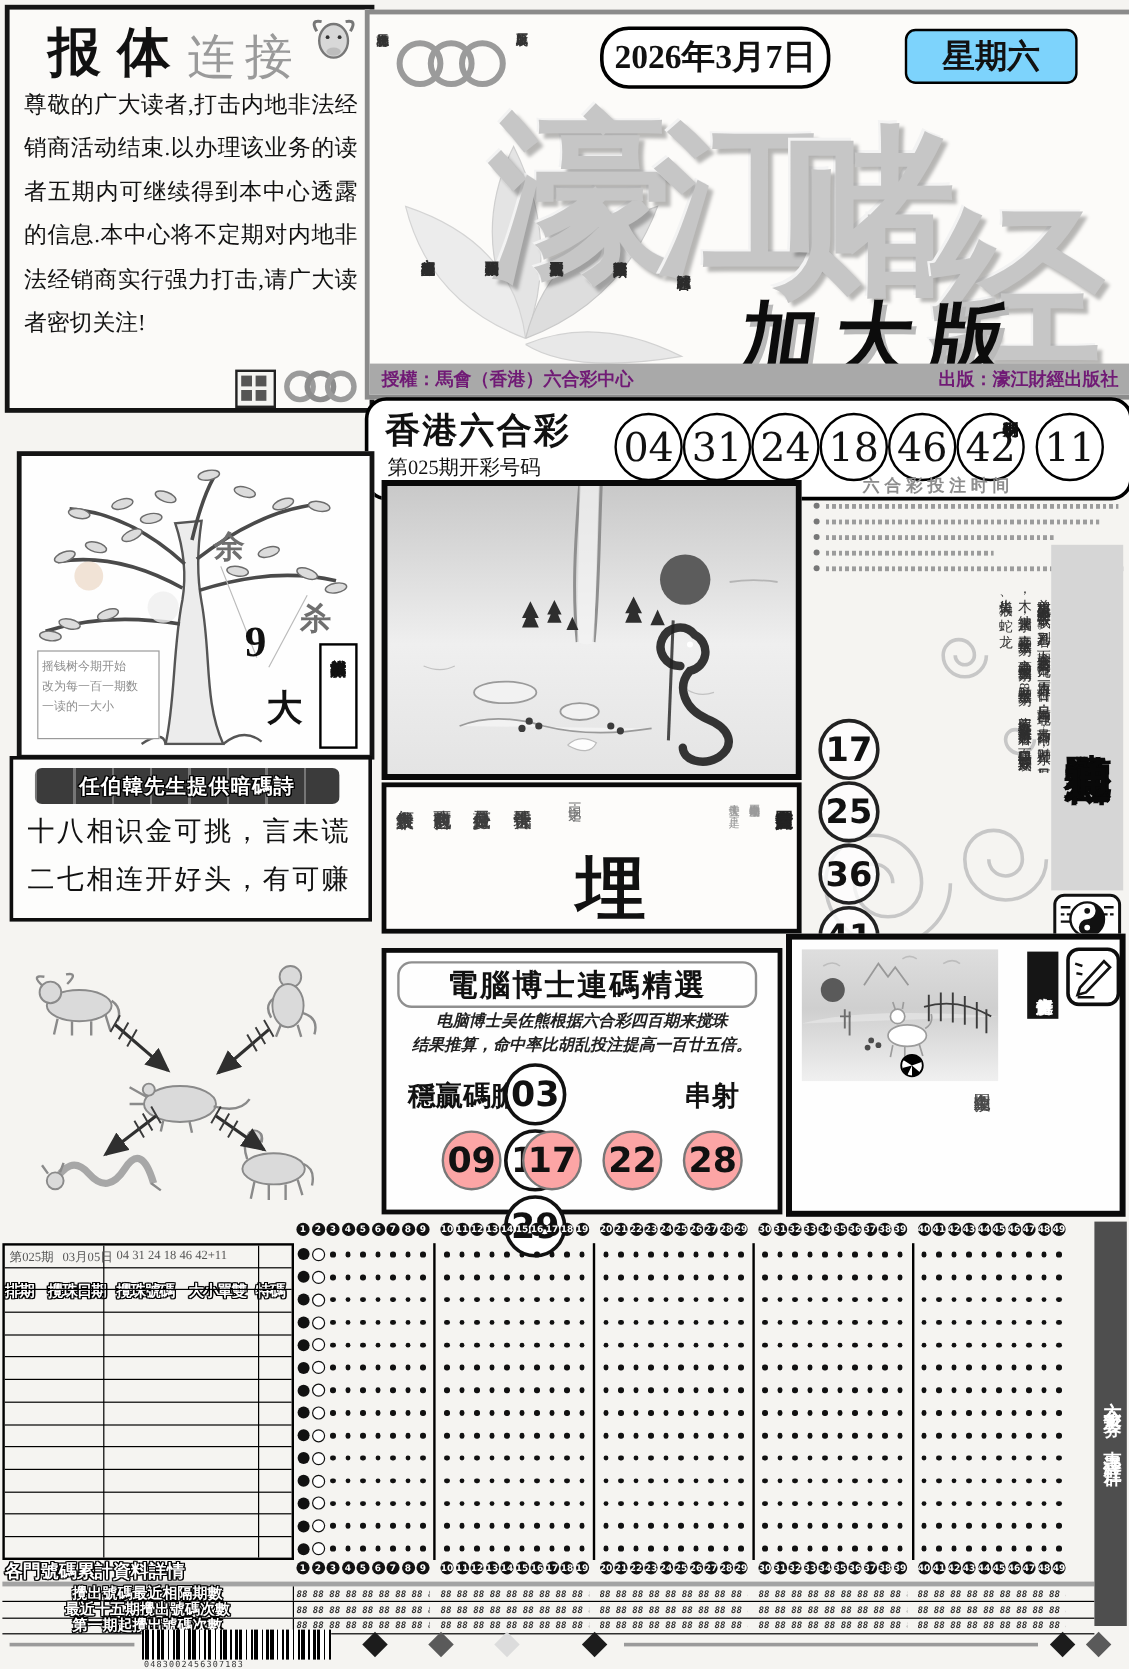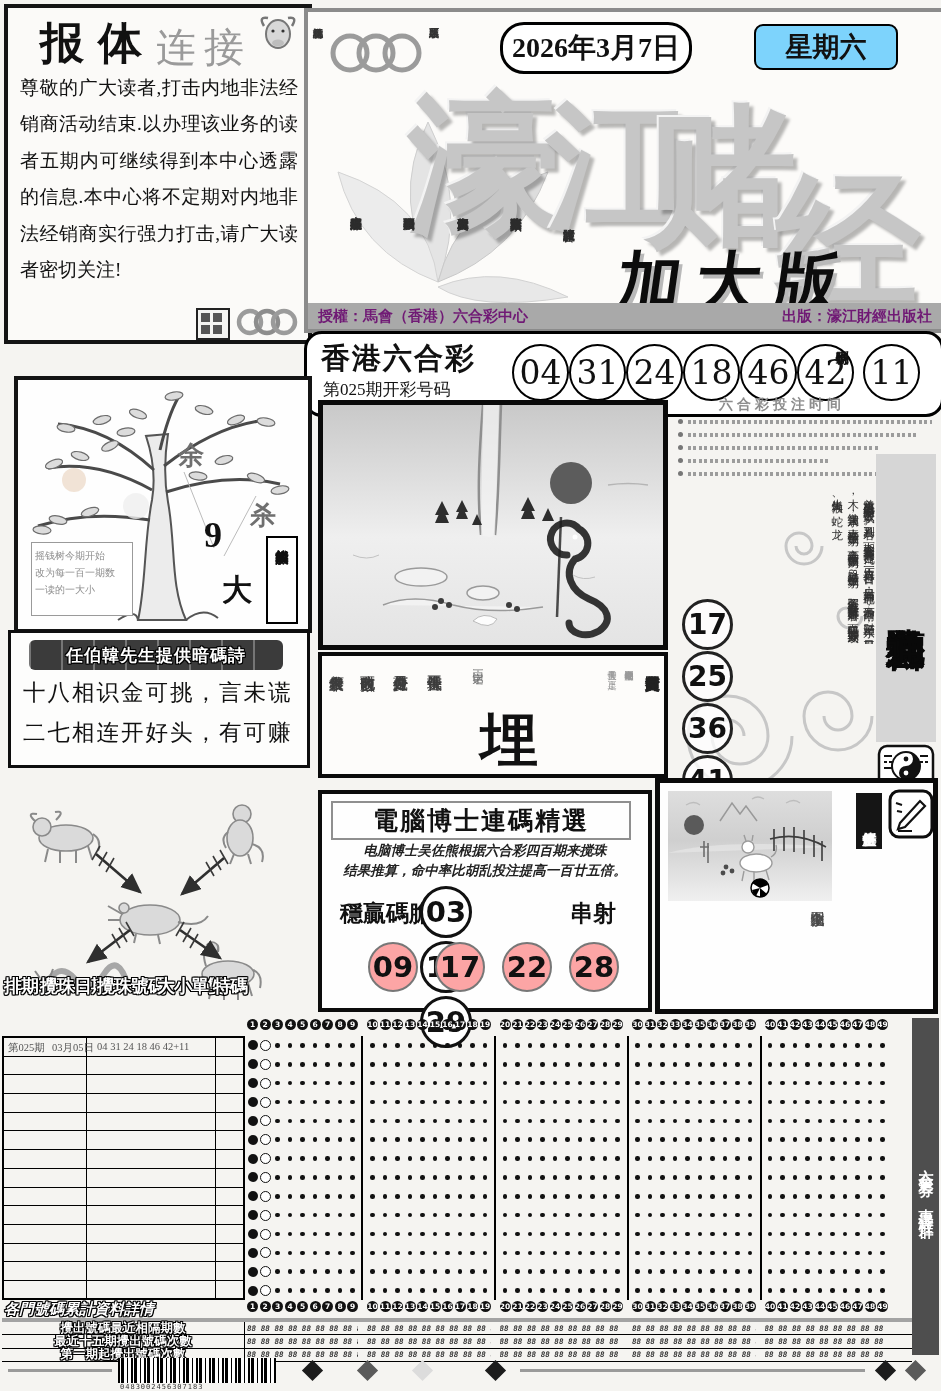--- a/index.html
+++ b/index.html
@@ -71,62 +71,62 @@
            align-items:center;justify-content:center;}
   #banner9 span{writing-mode:vertical-rl;text-orientation:upright;font-size:39px;font-weight:900;color:#090909;line-height:1;}
   #fnums{position:absolute;left:10px;top:203px;display:flex;flex-direction:column;gap:1px;}
   .fortune-circle{width:45px;height:45px;border:3px solid #222;border-radius:50%;background:rgba(255,255,255,.75);
      display:flex;align-items:center;justify-content:center;font-size:28px;font-weight:bold;
      font-family:"DejaVu Sans",sans-serif;}
   
   #zodiac{left:8px;top:794px;width:302px;height:222px;}
   
   #doctor{left:318px;top:790px;width:334px;height:222px;border:4px solid #0c0c0c;background:#fefefe;box-sizing:border-box;}
-  #doctitle{position:absolute;left:9px;top:7px;width:296px;height:35px;border:2px solid #8f8f8f;border-radius:0;
+  #doctitle{position:absolute;left:9px;top:7px;width:296px;height:35px;border:2px solid #8f8f8f;border-radius:12px;
             display:flex;align-items:center;justify-content:center;font-size:25px;font-weight:900;letter-spacing:2px;}
   .docdesc{position:absolute;width:100%;text-align:center;font-size:13.5px;font-style:italic;font-weight:bold;color:#222;}
   #stablerow{position:absolute;left:0;top:92px;width:100%;height:52px;}
   #stablerow .lab1{position:absolute;left:18px;top:12px;font-size:23px;font-weight:900;}
   #stablerow .lab2{position:absolute;left:248px;top:12px;font-size:23px;font-weight:900;}
   #stablenums{position:absolute;left:98px;top:0;display:flex;gap:3px;flex-direction:column;}
   .doc-circle{width:46px;height:46px;border:3px solid #111;border-radius:50%;display:flex;align-items:center;
       justify-content:center;font-size:29px;font-weight:900;font-family:"DejaVu Sans",sans-serif;background:#fff;}
   #chainnums{position:absolute;left:46px;top:148px;display:flex;gap:17px;}
   .doc-circle2{width:46px;height:46px;border:2px solid #777;border-radius:50%;display:flex;align-items:center;
       justify-content:center;font-size:29px;font-weight:900;font-family:"DejaVu Sans",sans-serif;background:#fca5a5;}
   
   #lastbox{left:655px;top:778px;width:283px;height:236px;border:5px solid #0a0a0a;background:#fefefe;box-sizing:border-box;}
   #stamp{position:absolute;left:196px;top:10px;width:26px;height:56px;background:#151515;display:flex;align-items:center;
          justify-content:center;}
   #stamp span{writing-mode:vertical-rl;text-orientation:upright;color:#fff;font-size:14px;font-weight:bold;line-height:1;}
   #handicon{position:absolute;left:228px;top:6px;}
   #lastcap{position:absolute;left:148px;top:118px;height:104px;font-size:14px;color:#4a4a4a;}
   
-  .hh{position:absolute;top:974px;font-size:18px;letter-spacing:-1px;white-space:nowrap;}
+  .hh{position:absolute;top:1067px;font-size:13px;letter-spacing:-1px;white-space:nowrap;}
   .numgroups{position:absolute;left:247px;display:flex;gap:9px;}
   .numgroup{display:flex;gap:1.5px;}
   .numcirc{width:11px;height:11px;border-radius:50%;background:#111;color:#fff;font-size:7.5px;font-weight:bold;
      display:flex;align-items:center;justify-content:center;font-family:"DejaVu Sans",sans-serif;}
   #histgrid{left:2px;top:1036px;width:243px;height:264px;border:2px solid #000;box-sizing:border-box;}
   .trow{position:relative;height:18.7px;border-bottom:1px solid #000;box-sizing:border-box;}
   .trow:last-child{border-bottom:none;}
   .vline{position:absolute;top:0;width:1px;height:100%;background:#000;}
   .fr{position:absolute;top:3px;font-size:10.5px;color:#555;white-space:nowrap;}
   .fr1{left:4px;} .fr2{left:48px;} .fr3{left:93px;}
   #dotgrid{left:247px;top:1036px;width:645px;height:264px;}
   .dotrow{display:flex;gap:9px;height:18.86px;align-items:center;}
   .dotgroup{display:flex;gap:1.5px;}
   .dslot{width:11px;height:11px;display:flex;align-items:center;justify-content:center;}
   .dot{border-radius:50%;}
   .dot.small{width:4.5px;height:4.5px;background:#111;}
   .dot.big.filled{width:10px;height:10px;background:#111;}
   .dot.big.open{width:9px;height:9px;border:1.5px solid #111;background:#fff;}
   .gsep{position:absolute;top:1036px;width:1.5px;height:264px;background:#000;}
   
-  #sumtitle{left:4px;top:1300px;font-size:15px;letter-spacing:0;font-style:italic;}
+  #sumtitle{left:4px;top:1300px;font-size:15px;letter-spacing:0;}
   #sumblock{left:2px;top:1318px;width:910px;}
   .sumrow{position:relative;height:12.4px;border-bottom:1px solid #000;display:flex;align-items:center;}
   .sumrow:first-child{border-top:4px solid #a3a3a3;}
   .sumlabel{width:243px;flex:0 0 243px;text-align:center;font-size:12.5px;letter-spacing:0;border-right:1px solid #000;
             height:100%;display:flex;align-items:center;justify-content:center;box-sizing:border-box;}
   .sumvals{display:flex;gap:9px;padding-left:2px;}
   .valgroup{font-family:"DejaVu Sans Mono",monospace;font-size:7.6px;font-weight:bold;font-style:italic;color:#333;
             white-space:nowrap;overflow:hidden;}
   .valgroup:first-child{width:111px;} .valgroup:not(:first-child){width:123.5px;}
   #sidebanner{left:912px;top:1018px;width:27px;height:337px;background:#4e4e4e;display:flex;align-items:center;justify-content:center;}

